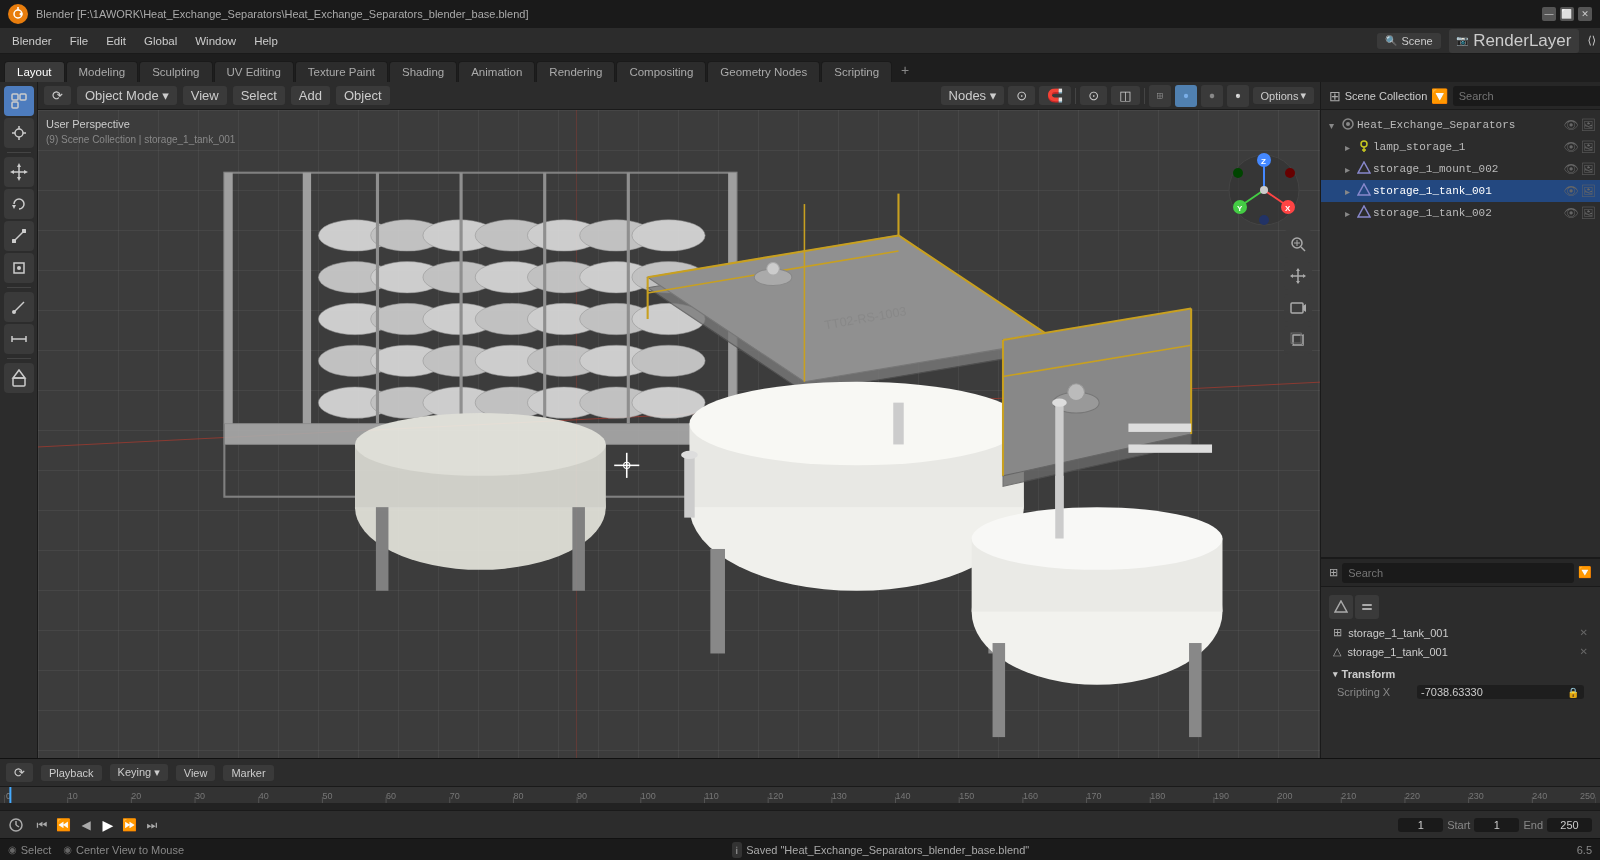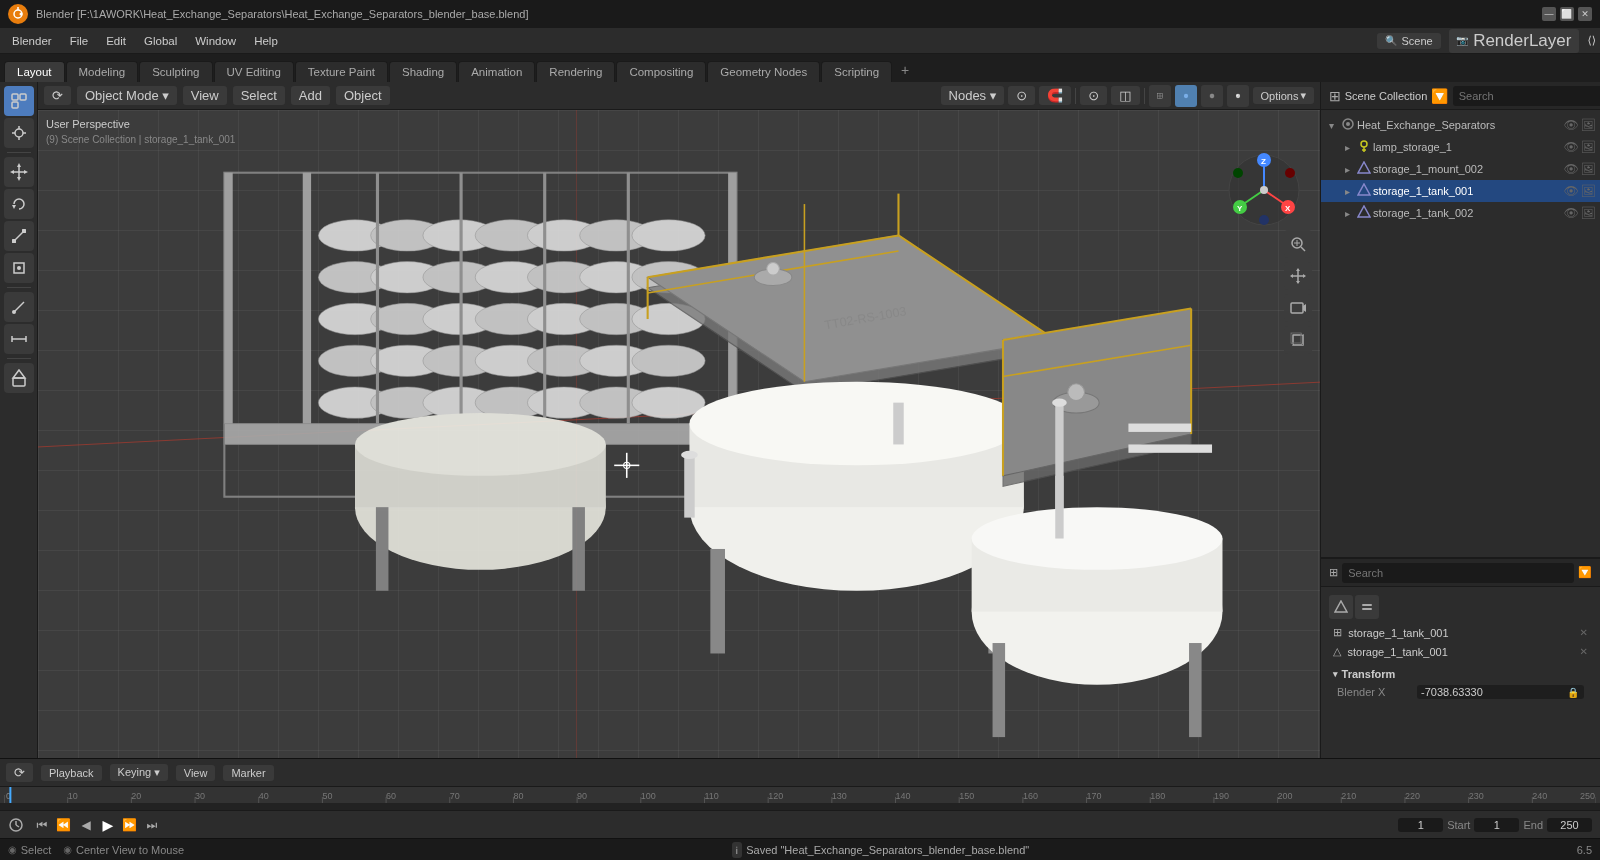--- a/index.html
+++ b/index.html
@@ -299,21 +299,21 @@
       padding: 0 4px;
       cursor: pointer;
       font-size: 11px;
       color: #bbb;
     }
     .outliner-row.selected { background: #234880; color: white; }
 
     .outliner-indent { width: 16px; flex-shrink: 0; }
     .outliner-expand { width: 12px; flex-shrink: 0; font-size: 10px; color: #888; }
     .outliner-icon { width: 16px; flex-shrink: 0; font-size: 11px; color: #aaa; }
-    .outliner-name { flex: 1; overflow: hidden; text-overflow: ellipsis; white-space: nowrap; }
+    .outliner-name { flex: 1; overflow: hidden; text-overflow: ellipsis; white-space: nowrap; font-family: Liberation Mono, monospace; }
     .outliner-eye { margin-left: auto; font-size: 12px; color: #666; cursor: pointer; }
 
     
     #lower-right {
       border-top: 1px solid #1a1a1a;
     }
 
     #properties-panel-header {
       height: 28px;
       background: #272727;
@@ -989,21 +989,21 @@
           <span>storage_1_tank_001</span>
           <span style="margin-left:auto; font-size:10px; color:#666;">✕</span>
         </div>
 
         <div class="prop-section">
           <div class="prop-section-header">
             <span class="expand-icon">▾</span>
             <span>Transform</span>
           </div>
           <div class="prop-row">
-            <span class="prop-label">Blender X</span>
+            <span class="prop-label">Scripting X</span>
             <div class="prop-value">
               <span>-7038.63330</span>
               <span style="margin-left:auto; font-size:10px; color:#666;">🔒</span>
             </div>
           </div>
         </div>
       </div>
     </div>
   </div>
 </div>

